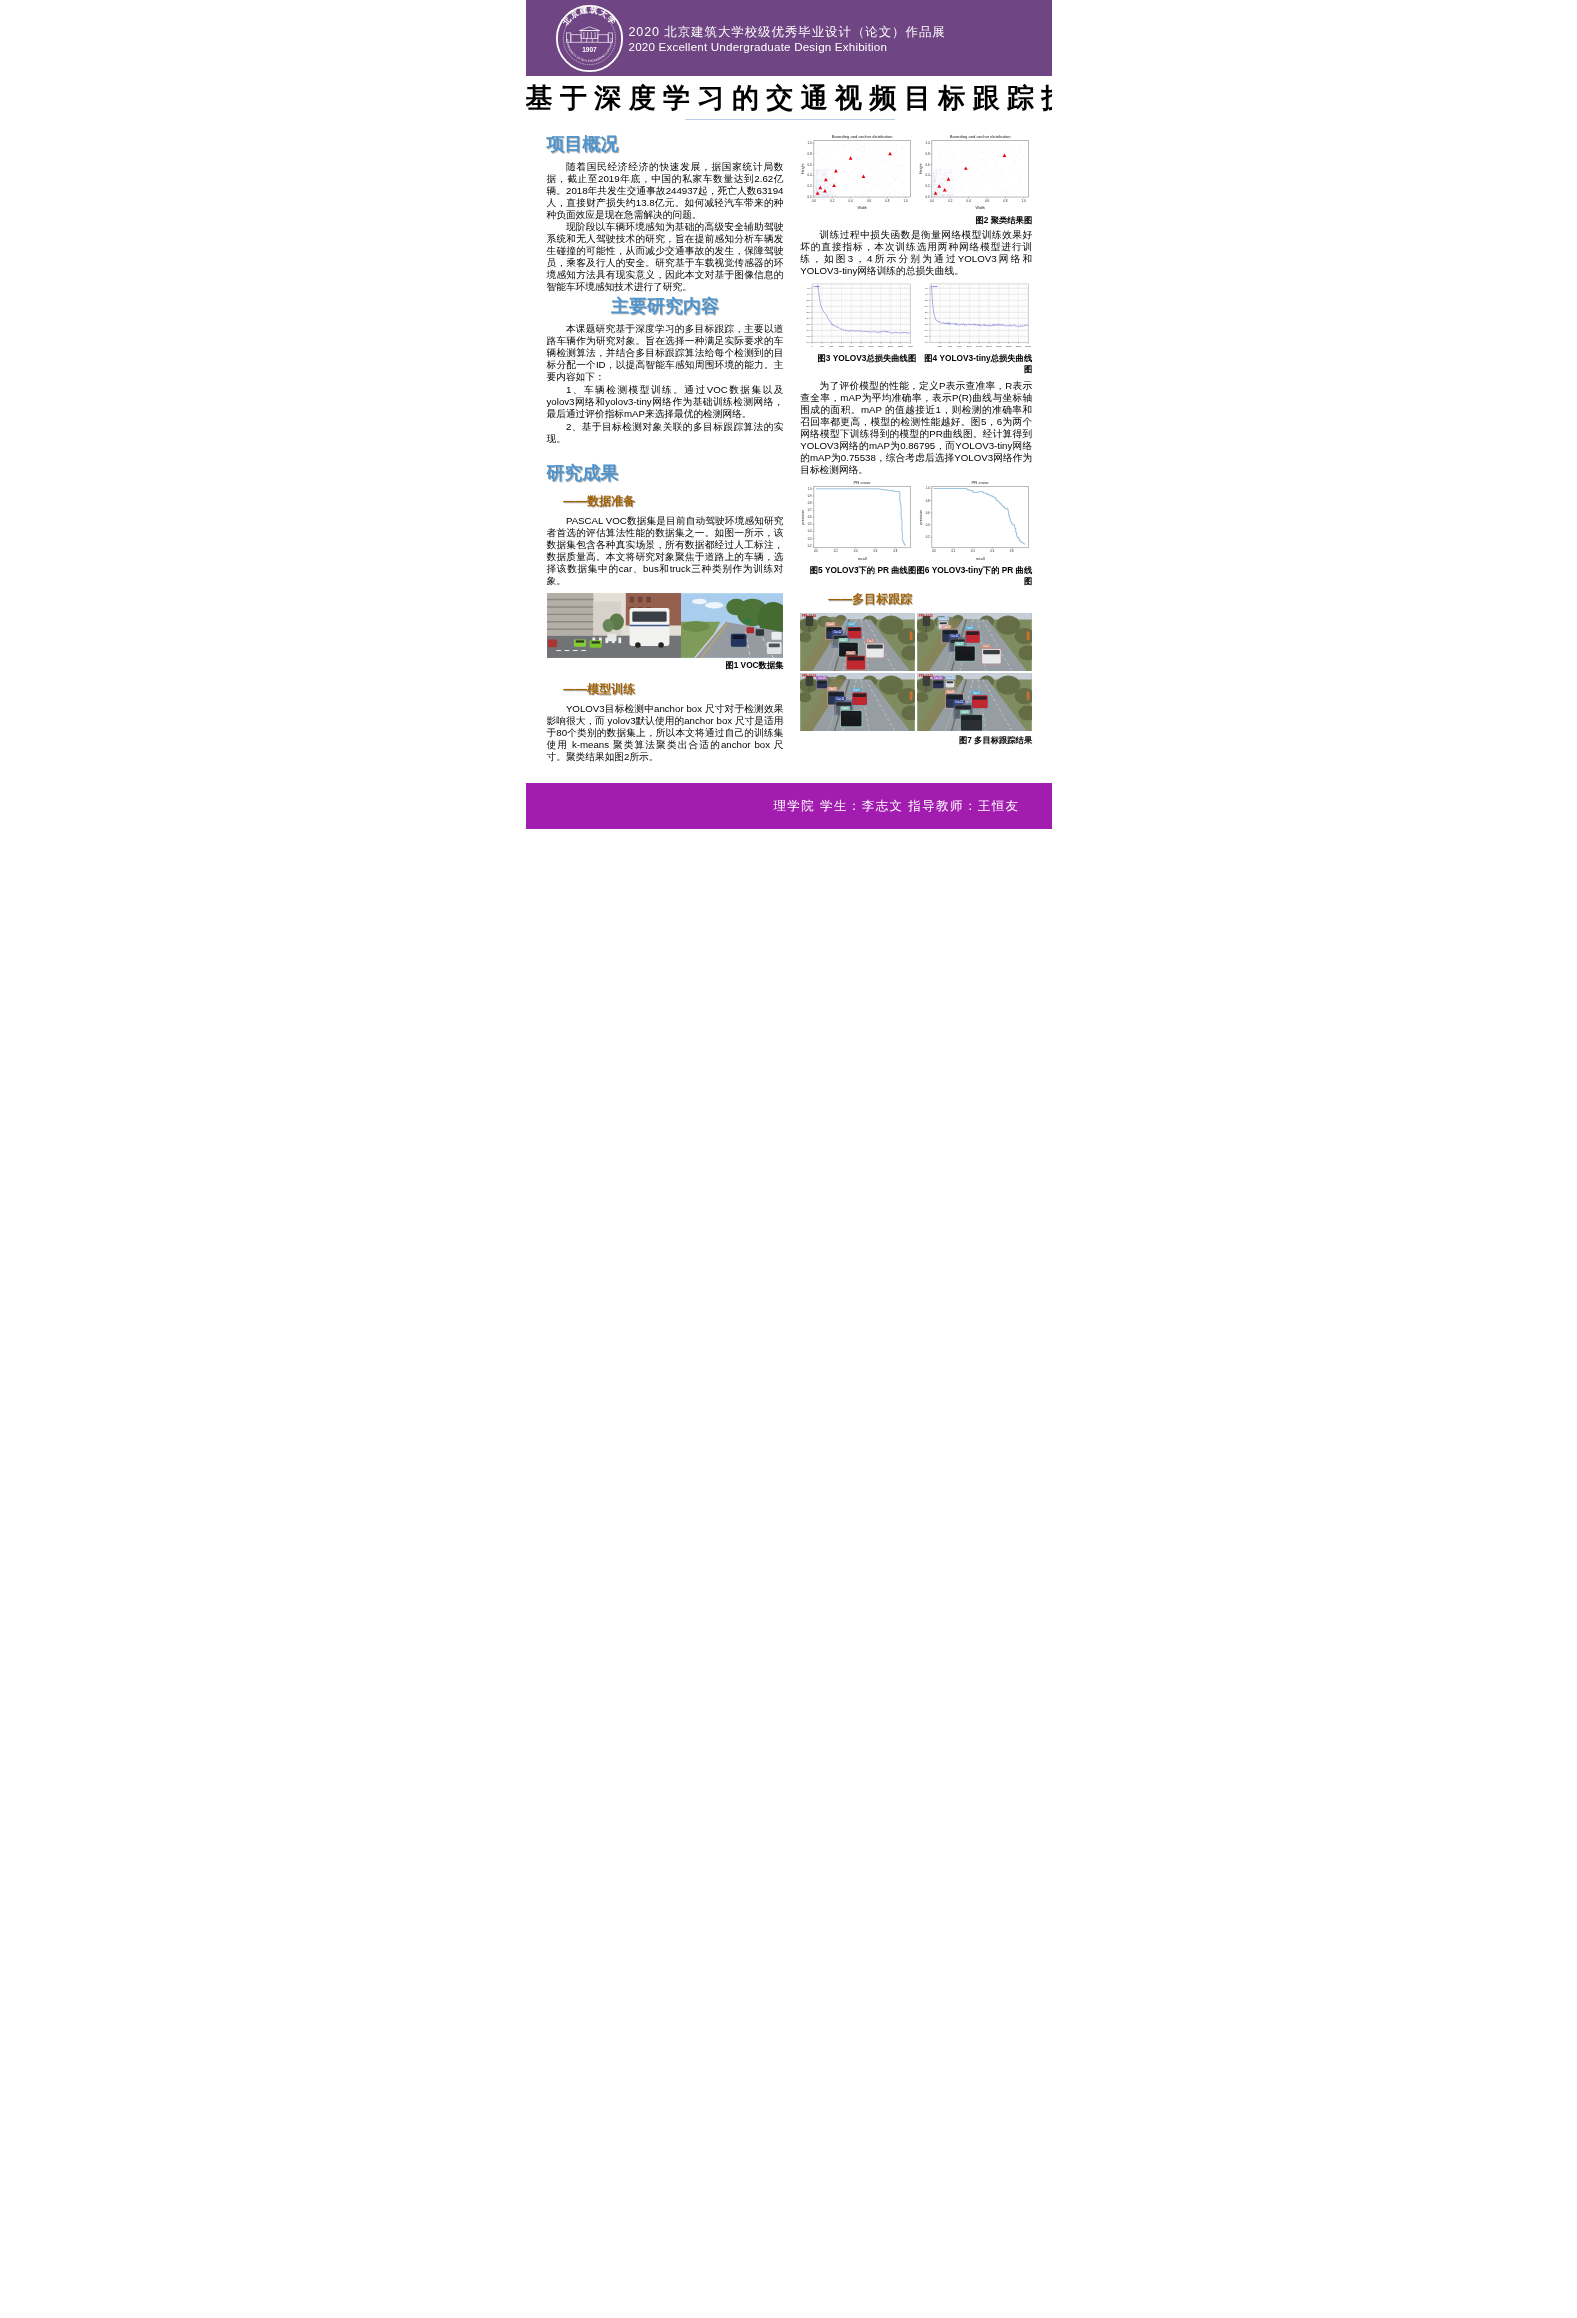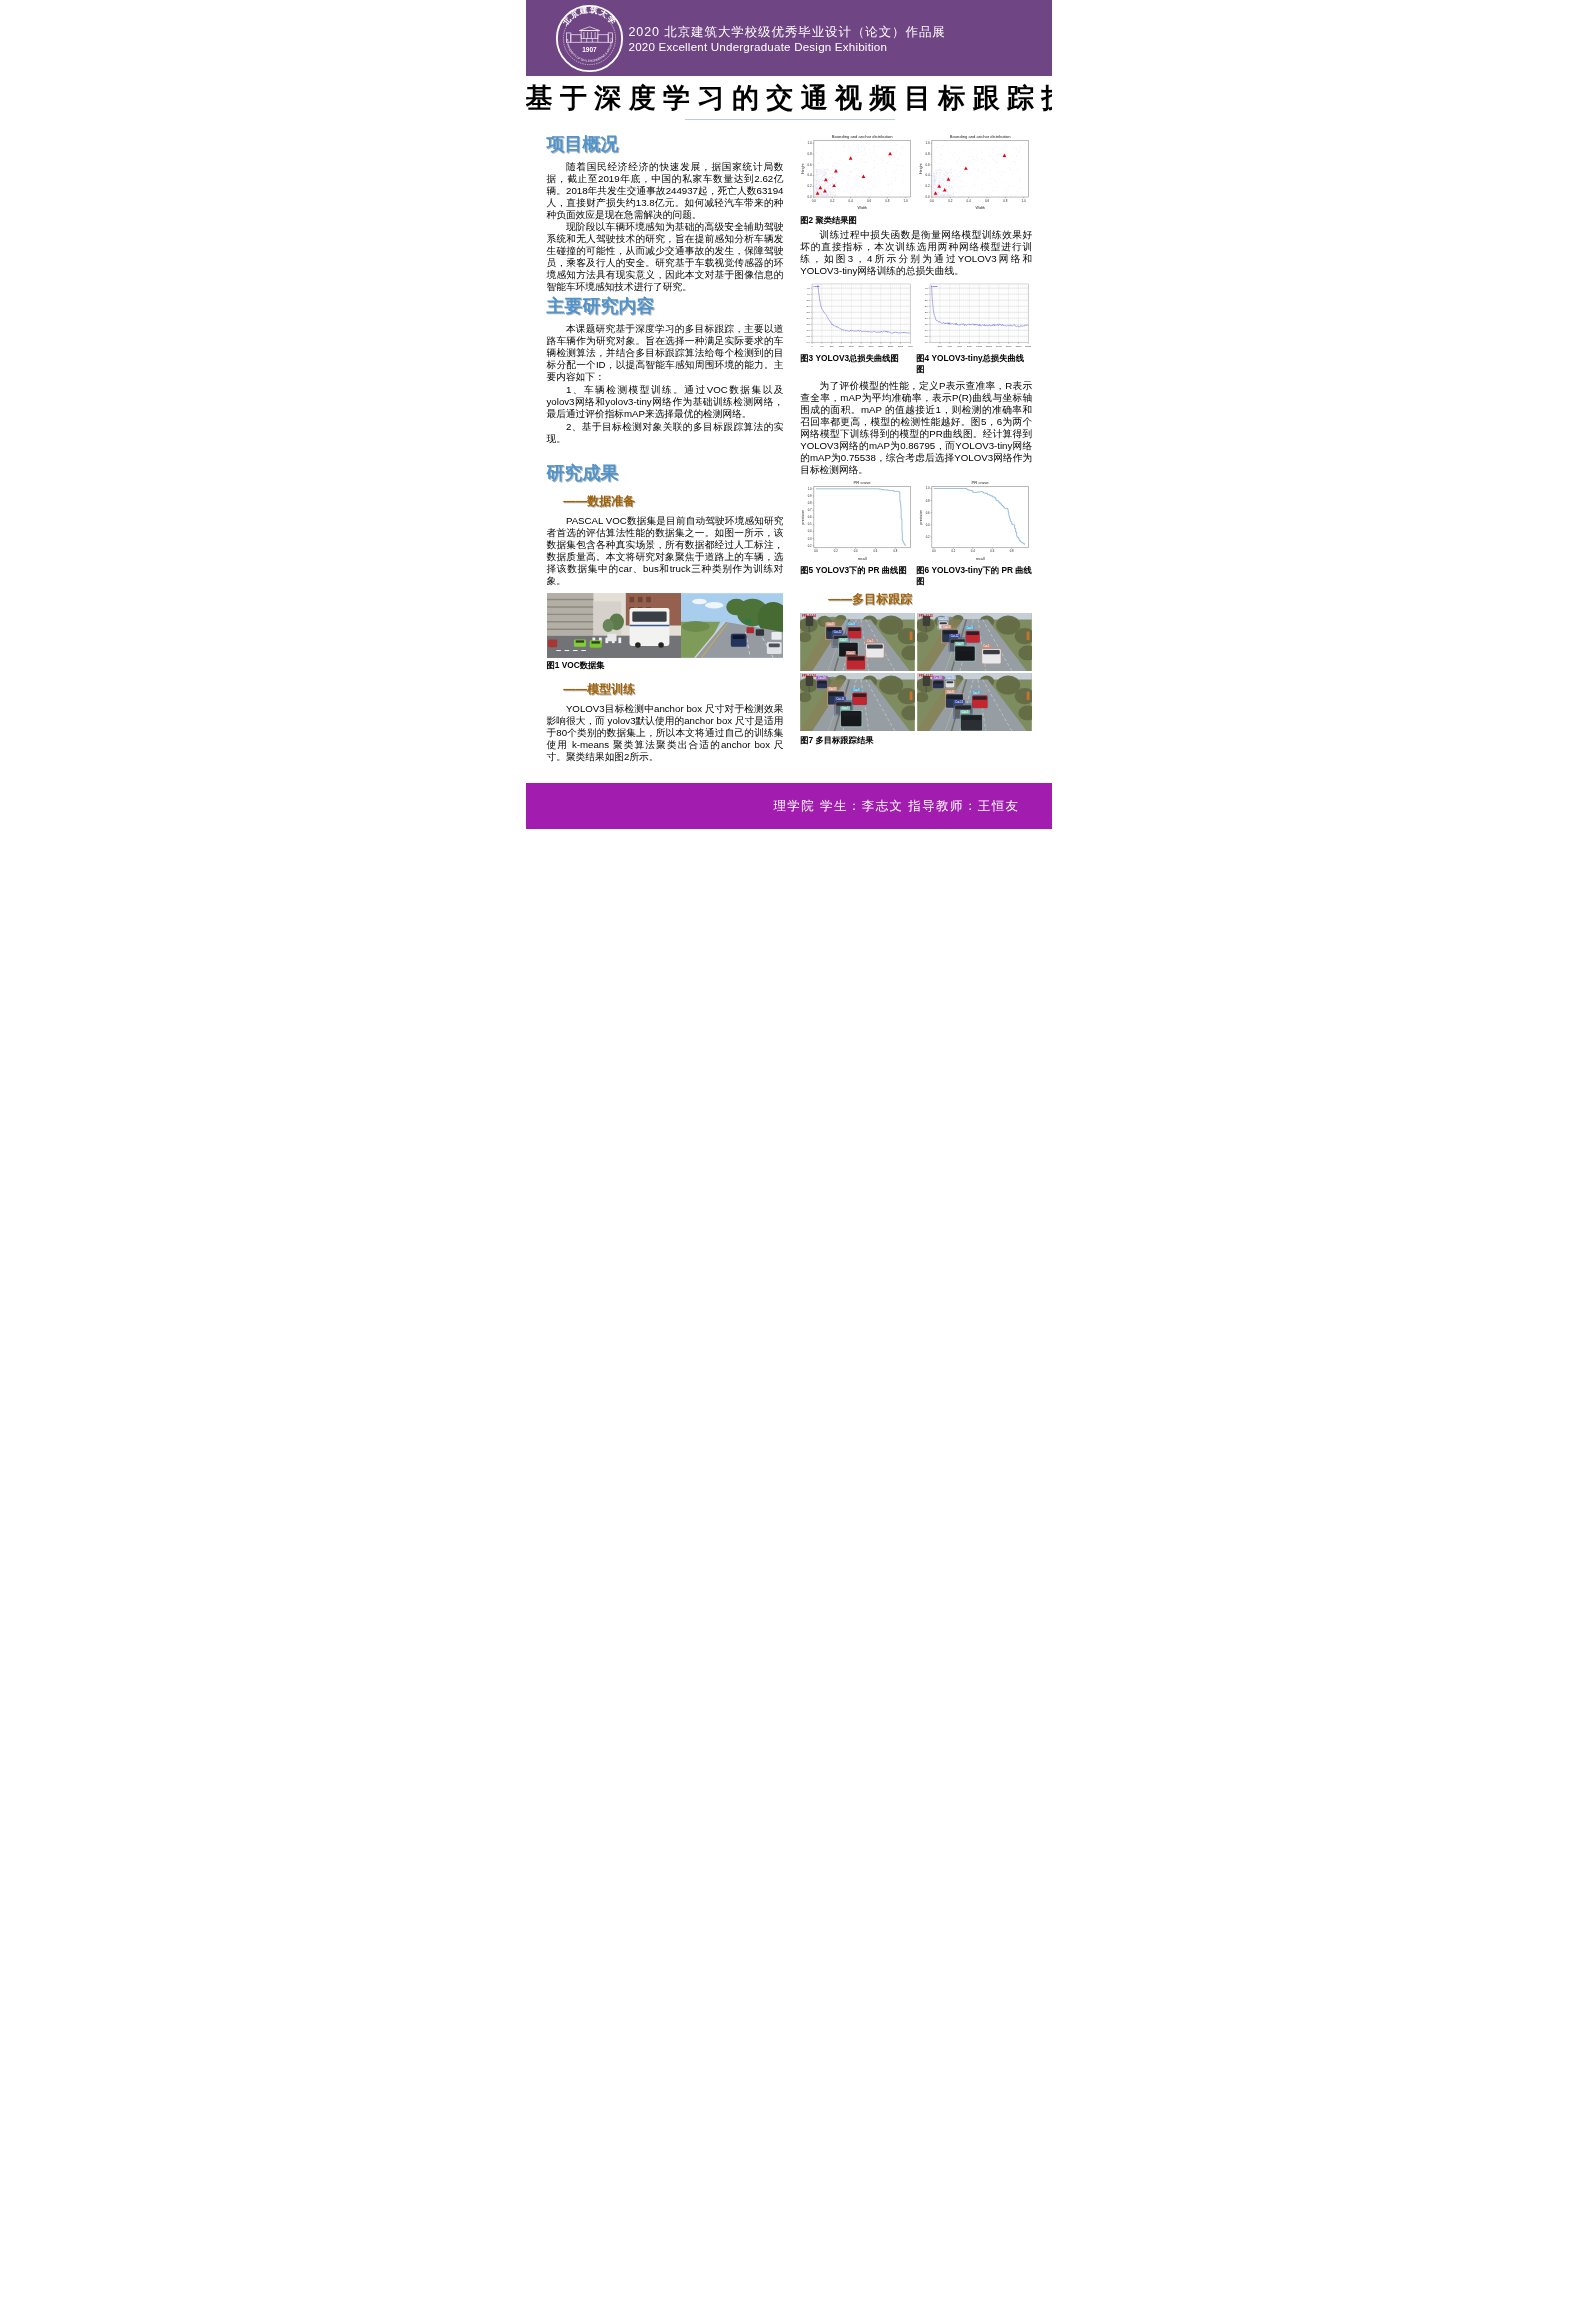--- a/index.html
+++ b/index.html
@@ -16,24 +16,24 @@
   .main-title{position:absolute;top:80px;left:0;width:100%;text-align:center;font-size:27px;font-weight:700;color:#000;letter-spacing:7.4px;margin:0;white-space:nowrap;}
   .title-rule{position:absolute;top:119px;left:159px;width:210px;height:0.9px;background:#b7cde6;}
 
   
   .cols{position:absolute;top:132px;left:21px;width:486px;display:flex;gap:16.7px;align-items:flex-start;}
   .col-left{width:237px;}
   .col-right{width:232px;}
 
   h2.sec{color:#4f94cd;font-size:18px;margin:0 0 4.6px 0;font-weight:700;text-shadow:0.9px 0.9px 0.5px #b5b5b5;}
   h3.subsec{color:#a16207;font-size:12px;margin:8.3px 0 4.6px 16.7px;font-weight:700;text-shadow:0.9px 0.9px 0.5px #b5b5b5;}
-  .gap-top{margin-top:14px;}
+  .gap-top{margin-top:14px;text-align:center;}
   p.body{font-size:9.7px;line-height:12px;color:#000;text-align:justify;text-indent:2em;margin:0 0 0.9px 0;}
 
-  .caption{text-align:left;font-size:8.3px;font-weight:600;color:#000;margin:1.9px 0 3.7px 0;}
+  .caption{text-align:right;font-size:8.3px;font-weight:600;color:#000;margin:1.9px 0 3.7px 0;}
   .caption-row{display:flex;margin:0 0 2.8px 0;}
   .caption-row .caption{flex:1;margin:0.9px 0 1.9px 0;}
 
   .photo-row{display:flex;gap:0.9px;margin-top:6.5px;}
   .photo{overflow:hidden;}
 
   .chart-row{display:flex;justify-content:space-between;margin-top:2.8px;}
   figure.plot{margin:0;padding:0;}
 
   .track-grid{display:grid;grid-template-columns:115px 115px;grid-gap:1.9px;margin-top:2.8px;}

